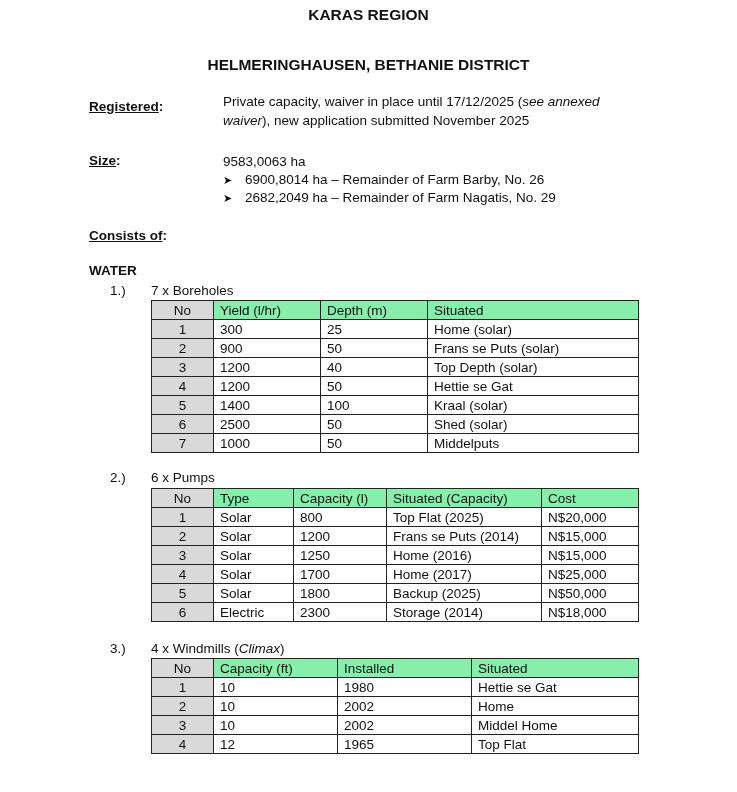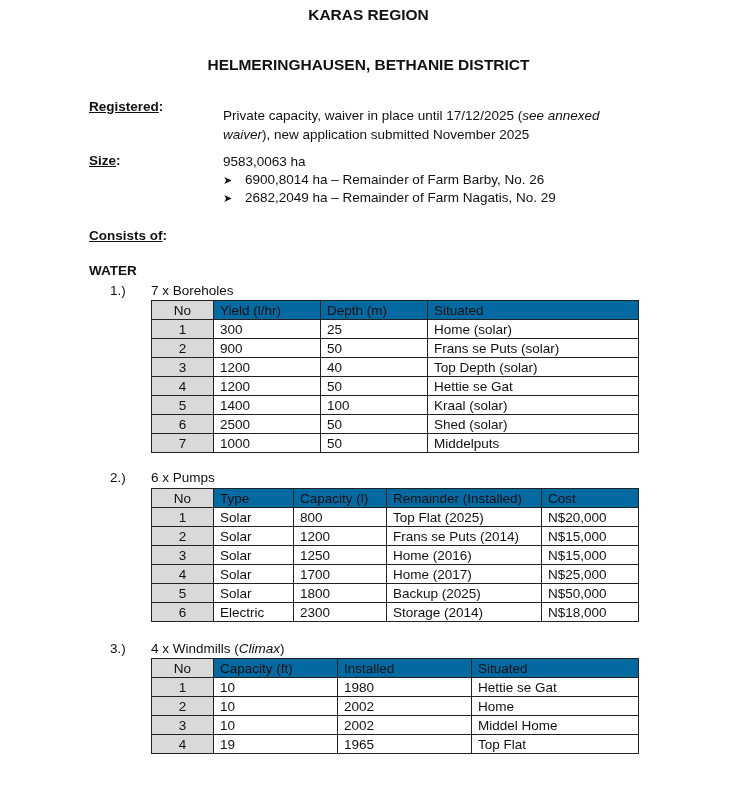--- a/index.html
+++ b/index.html
@@ -12,34 +12,34 @@
   .t2 { top: 6px; }
   .label { position: absolute; left: 89px; text-decoration: underline; font-weight: bold; }
   .val { position: absolute; left: 223px; line-height: 18.5px; }
   .bullet { position: absolute; left: 223px; }
   .bullet .arrow { display: inline-block; width: 22px; font-size: 11px; }
   .section-h { position: absolute; left: 89px; top: 263px; font-weight: bold; }
   .num { position: absolute; left: 110px; }
   .cap { position: absolute; left: 151px; }
   table { position: absolute; border-collapse: collapse; font-size: 13.5px; }
   td, th { border: 1px solid #222; padding: 0 0 0 6px; height: 18px; line-height: 17px; font-weight: normal; text-align: left; white-space: nowrap; }
-  th { background: #0369a1; }
+  th { background: #86efac; }
   td.no, th.no { background: #d9d9d9; text-align: center; padding: 0; }
   #t1 { left: 151px; top: 300px; width: 488px; }
   #t2 { left: 151px; top: 488px; width: 488px; }
   #t3 { left: 151px; top: 658px; width: 488px; }
 </style>
 </head>
 <body>
 
 <div class="title t1">HELMERINGHAUSEN, BETHANIE DISTRICT</div>
 <div class="title t2">KARAS REGION</div>
 
 <div class="label" style="top:99px"><span>Registered</span><span style="display:inline-block;text-decoration:none">:</span></div>
-<div class="val" style="top:107px; width:420px">
+<div class="val" style="top:93px; width:420px">
   <span>Private capacity, waiver in place until 17/12/2025 (</span><i>see annexed</i><br>
   <i>waiver</i><span>), new application submitted November 2025</span>
 </div>
 
 <div class="label" style="top:153px"><span>Size</span><span style="display:inline-block;text-decoration:none">:</span></div>
 <div class="val" style="top:153px">9583,0063 ha</div>
 <div class="bullet" style="top:172px"><span class="arrow">➤</span><span>6900,8014 ha – Remainder of Farm Barby, No. 26</span></div>
 <div class="bullet" style="top:190px"><span class="arrow">➤</span><span>2682,2049 ha – Remainder of Farm Nagatis, No. 29</span></div>
 
 <div class="label" style="top:228px"><span>Consists of</span><span style="display:inline-block;text-decoration:none">:</span></div>
@@ -102,21 +102,21 @@
   </table>
 
 <div class="num" style="top:470px">2.)</div>
 <div class="cap" style="top:470px">6 x Pumps</div>
 <table id="t2">
   <tbody>
       <tr>
     <th class="no" style="width:61px">No</th>
     <th style="width:73px">Type</th>
     <th style="width:86px">Capacity (l)</th>
-    <th style="width:148px">Remainder (Installed)</th>
+    <th style="width:148px">Situated (Capacity)</th>
     <th>Cost</th>
   </tr>
   <tr>
         <td class="no">1</td>
         <td>Solar</td>
         <td>800</td>
         <td>Top Flat (2025)</td>
         <td>N$20,000</td>
       </tr>
   <tr>
@@ -180,18 +180,18 @@
         <td>Home</td>
       </tr>
   <tr>
         <td class="no">3</td>
         <td>10</td>
         <td>2002</td>
         <td>Middel Home</td>
       </tr>
   <tr>
         <td class="no">4</td>
-        <td>19</td>
+        <td>12</td>
         <td>1965</td>
         <td>Top Flat</td>
       </tr>
 </tbody>
   </table>
 
 </body></html>

